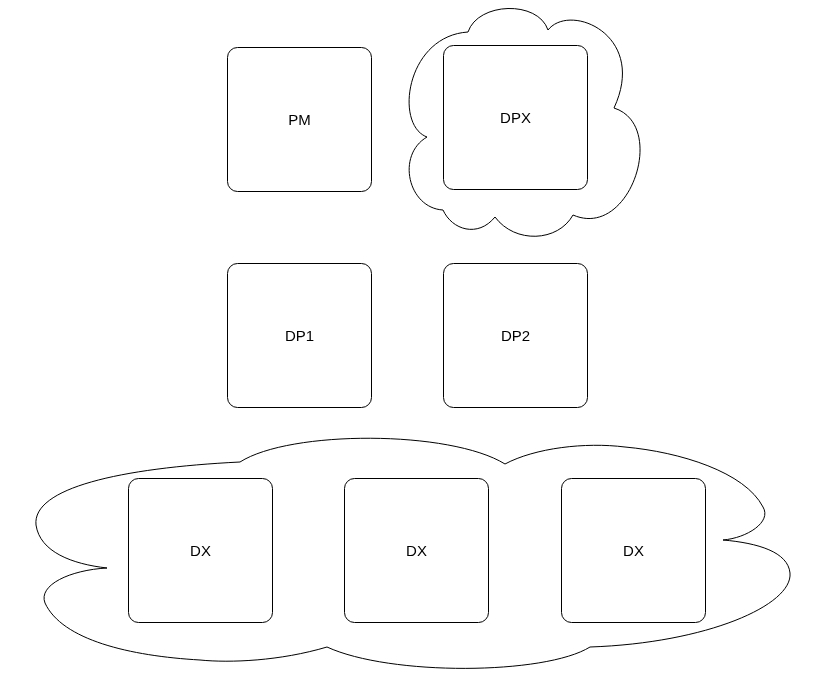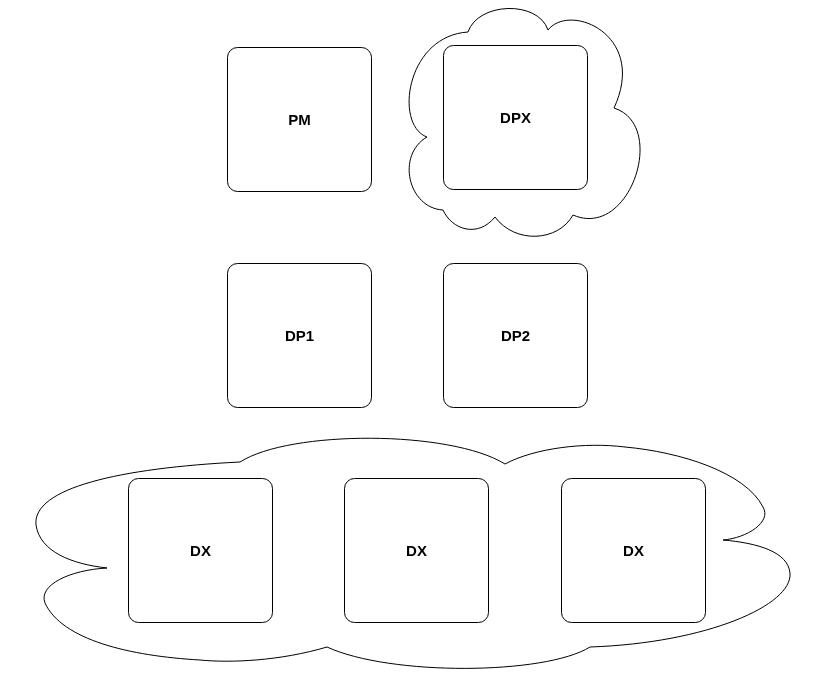--- a/index.html
+++ b/index.html
@@ -7,21 +7,20 @@
     padding: 0;
     background: #ffffff;
   }
   .canvas {
     position: relative;
     width: 823px;
     height: 679px;
     background: #ffffff;
     overflow: hidden;
     font-family: "Liberation Sans", sans-serif;
-    font-weight: bold;
   }
   svg { display: block; }
   .shape {
     fill: #ffffff;
     stroke: #000000;
     stroke-width: 1;
   }
   .cloud {
     fill: #ffffff;
     stroke: #000000;

